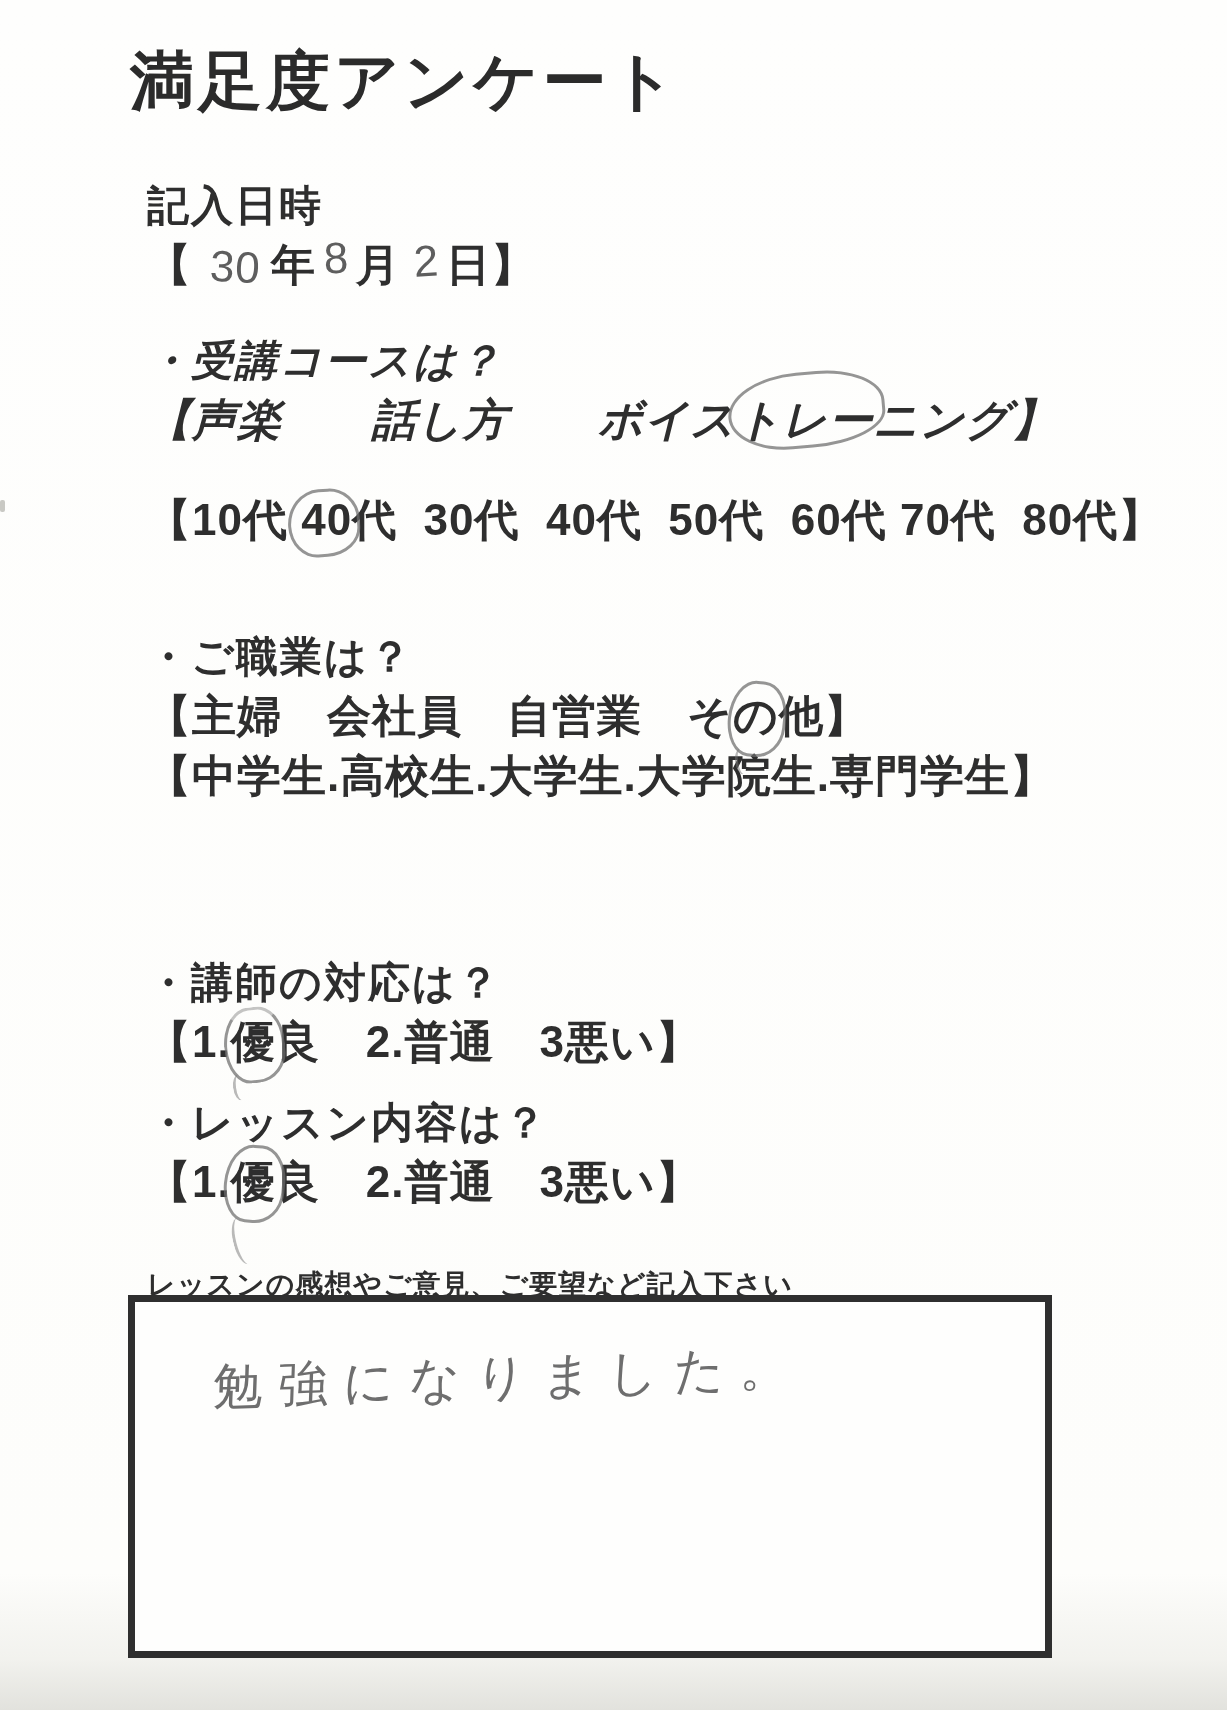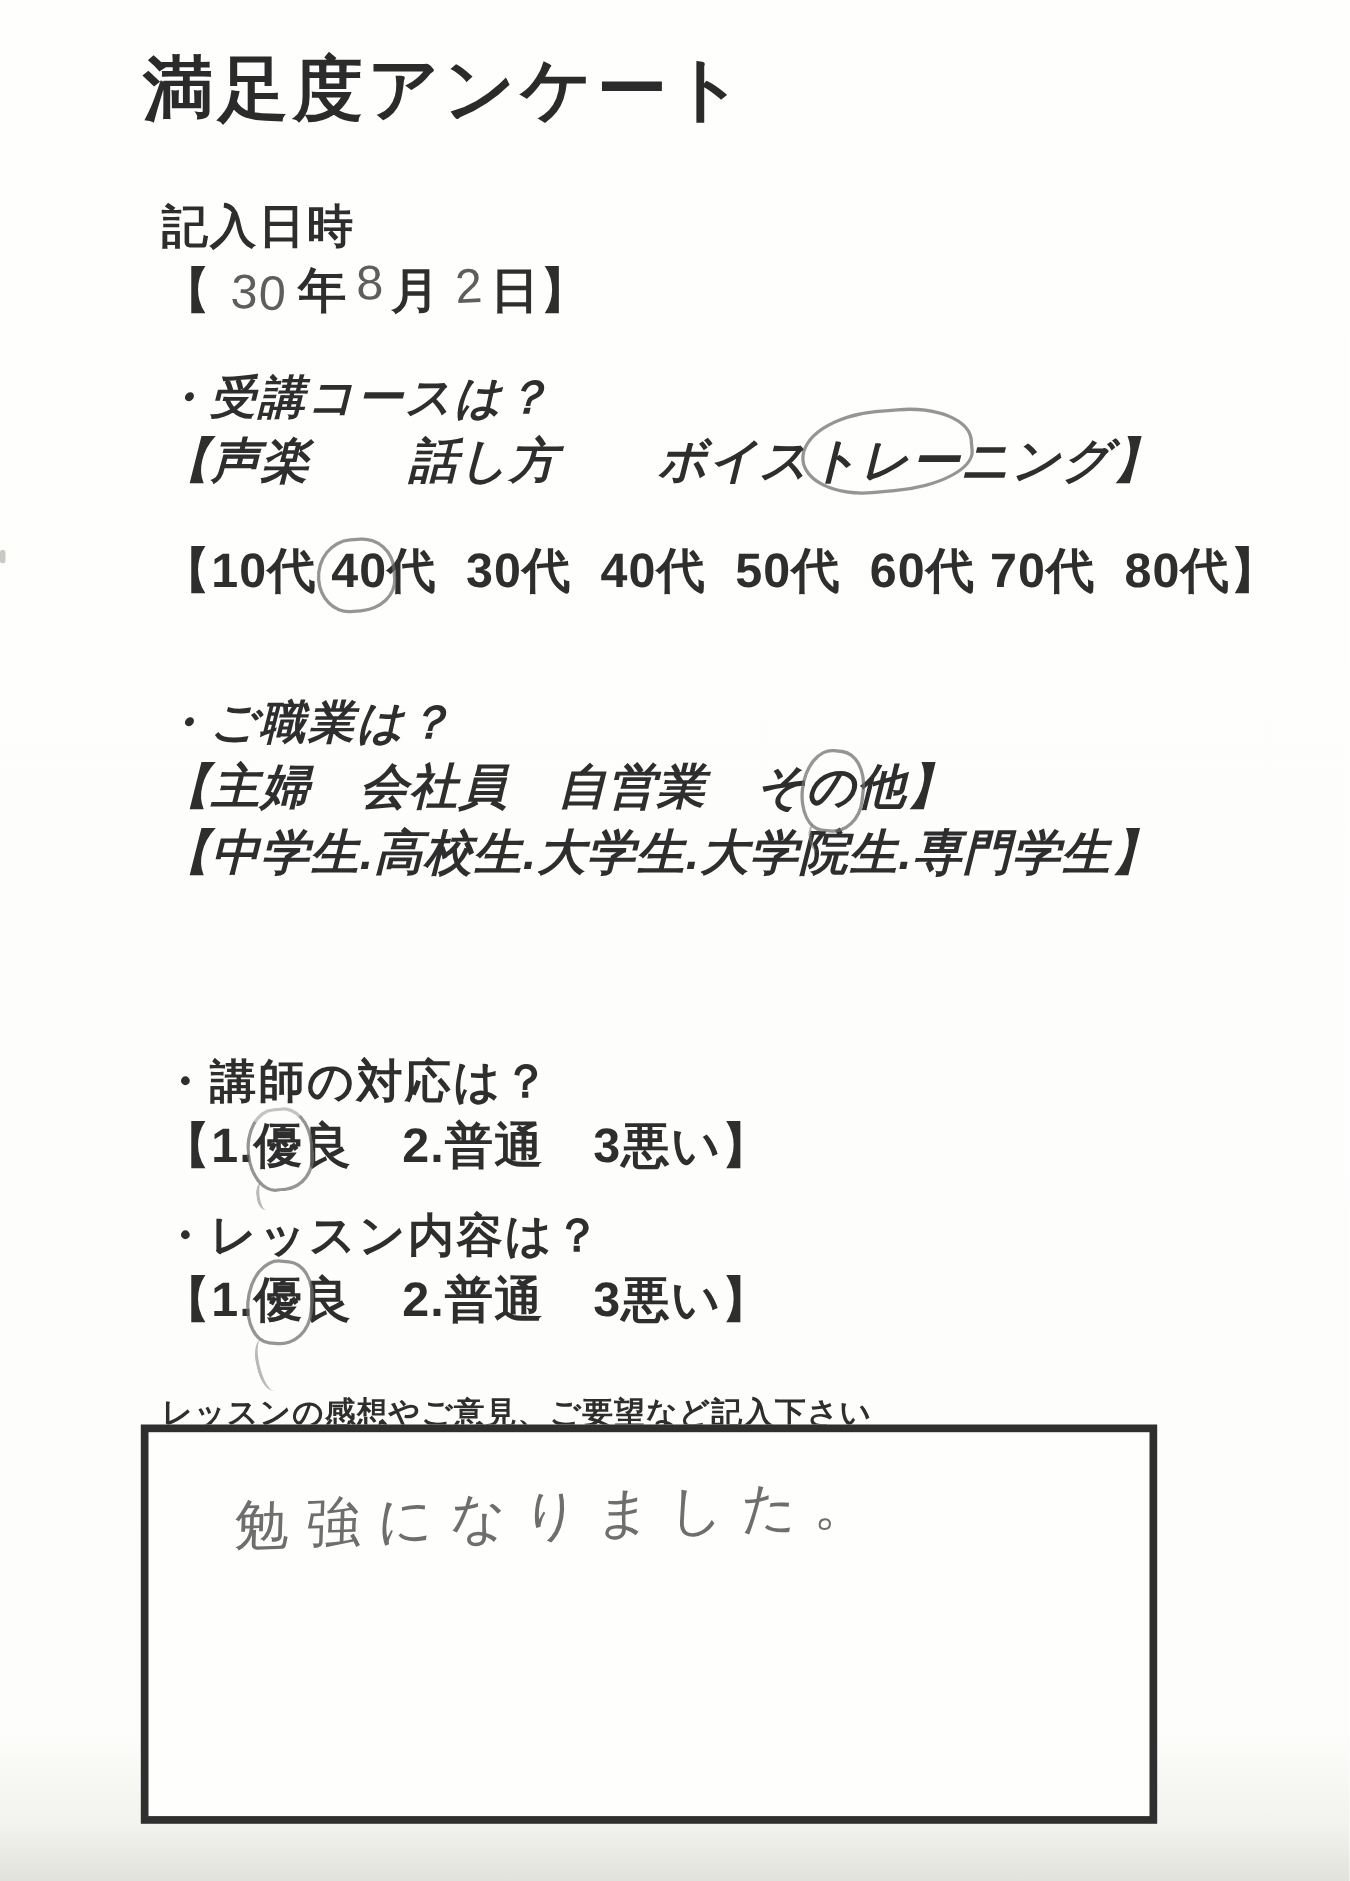--- a/index.html
+++ b/index.html
@@ -9,21 +9,21 @@
     font-family:"Liberation Sans","DejaVu Sans",sans-serif;
     color:#2e2e2e;
   }
   .blk{position:absolute;left:147px;}
   .title{top:38px;left:130px;font-size:64px;font-weight:700;letter-spacing:4px;color:#2b2b2b;}
   .q-label{font-size:42px;font-weight:600;letter-spacing:2px;color:#2e2e2e;line-height:1.2;}
   .q-line{font-size:44px;font-weight:600;letter-spacing:1px;color:#2e2e2e;line-height:1.18;margin-top:8px;white-space:pre;}
   #blk-date{top:181px;}
   #blk-q1{top:336px;font-style:italic;}
   #blk-q2{top:486px;}
-  #blk-q3{top:632px;font-style:italic;}
+  #blk-q3{top:632px;}
   #blk-q4{top:818px;}
   #blk-q5{top:958px;}
   #blk-q6{top:1098px;}
   #blk-comment-label{top:1240px;font-size:28px;font-weight:600;letter-spacing:1px;margin-top:26px;}
   .hw{color:#5e5e5e;font-weight:400;display:inline-block;}
   .hw-year{margin:0 10px 0 18px;transform:rotate(3deg) translateY(2px);}
   .hw-month{margin:0 6px 0 8px;transform:rotate(-2deg) translateY(-7px);}
   .hw-day{margin:0 6px 0 14px;transform:rotate(-3deg) translateY(-4px);}
   
   .circled{position:relative;display:inline-block;}

